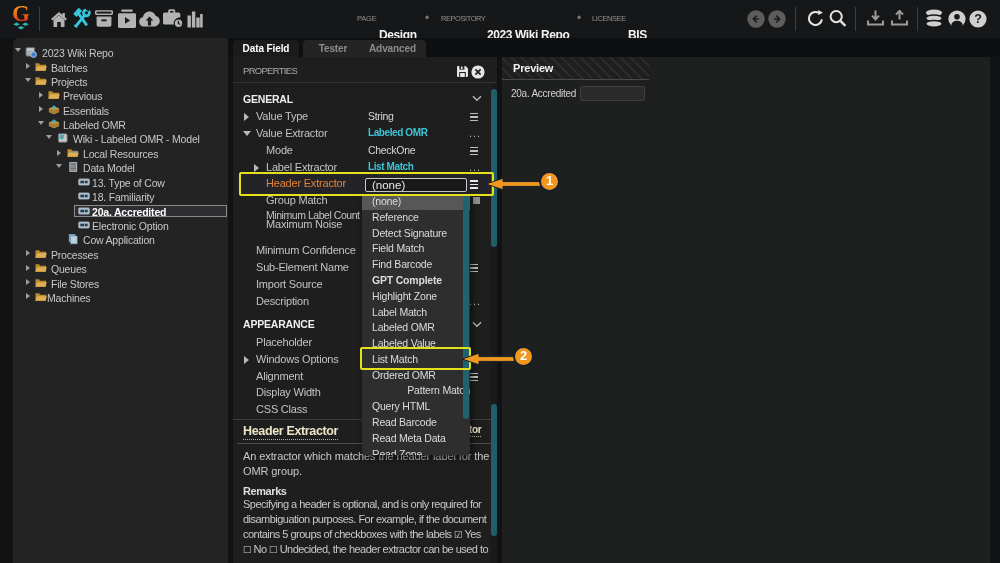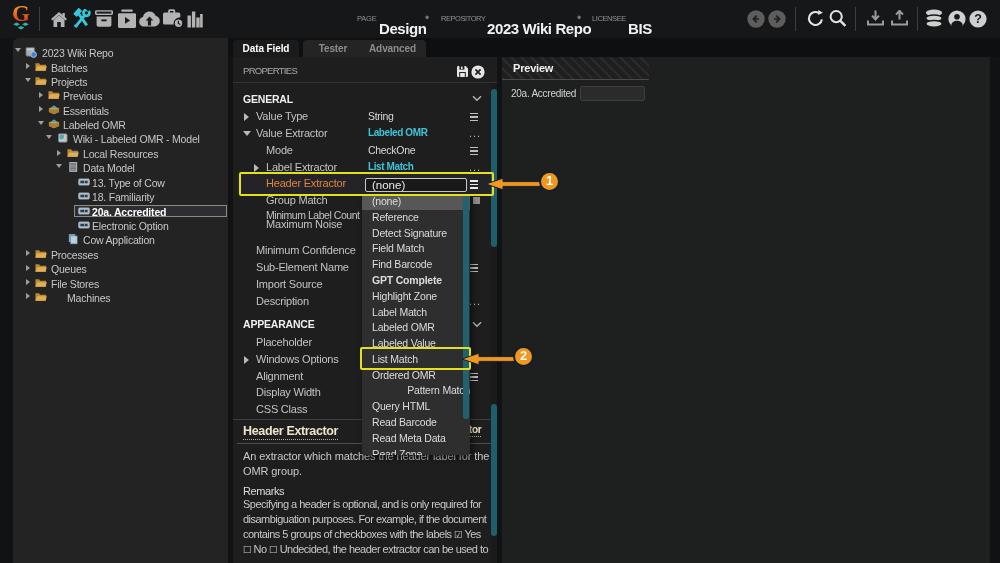--- a/index.html
+++ b/index.html
@@ -3,21 +3,21 @@
 <meta charset="utf-8">
 <style>
   * { margin:0; padding:0; box-sizing:border-box; }
   html,body { width:1000px; height:563px; background:#111214; overflow:hidden; }
   body { font-family:"Liberation Sans", sans-serif; position:relative; }
   .abs { position:absolute; }
   
   #topbar { left:0; top:0; width:1000px; height:38px; background:#161718; }
   .tsep { position:absolute; top:7px; width:1px; height:24px; background:#3d3d3d; }
   .crumb-label { position:absolute; top:14px; font-size:7.5px; color:#909090; letter-spacing:-0.2px; }
-  .crumb-val { position:absolute; top:20px; font-size:15px; letter-spacing:-0.4px; font-weight:bold; color:#f2f2f2; }
+  .crumb-val { position:absolute; top:28px; font-size:12px; letter-spacing:-0.4px; font-weight:bold; color:#f2f2f2; }
   .crumb-dot { position:absolute; top:11px; font-size:12px; color:#777; }
   
   #tree { left:13px; top:38px; width:215px; height:525px; background:#232323; border-radius:6px 0 0 0; }
   .trow { position:absolute; height:14px; font-size:10.5px; letter-spacing:-0.2px; color:#c7c7c7; white-space:nowrap; }
   .texp { position:absolute; width:0; height:0; }
   .exp-d { border-left:3.5px solid transparent; border-right:3.5px solid transparent; border-top:4.5px solid #9f9f9f; }
   .exp-r { border-top:3.5px solid transparent; border-bottom:3.5px solid transparent; border-left:4.5px solid #9f9f9f; }
   .tsel { position:absolute; border:1px solid #8a8a8a; background:#2e2e32; }
   
   .tab { position:absolute; top:40px; height:17px; border-radius:4px 4px 0 0; font-size:10px; letter-spacing:-0.1px; font-weight:bold; text-align:center; }
@@ -274,21 +274,21 @@
     <path d="M0.5 2.5 L4.5 2.5 L5.5 4 L12 4 L12 10.5 L0.5 10.5 Z" fill="#b98b2e"></path>
     <path d="M2 5.6 L12.8 5.6 L11.2 10.5 L0.5 10.5 Z" fill="#dfae55"></path>
   </svg>
 <div class="trow" style="left:51px; top:276.5px; line-height:14px;">File Stores</div>
 
 <div class="texp exp-r" style="left:26px; top:293.4px;"></div>
 <svg class="abs" style="left:35px; top:290.9px;" width="12" height="12" viewBox="0 0 13 13">
     <path d="M0.5 2.5 L4.5 2.5 L5.5 4 L12 4 L12 10.5 L0.5 10.5 Z" fill="#b98b2e"></path>
     <path d="M2 5.6 L12.8 5.6 L11.2 10.5 L0.5 10.5 Z" fill="#dfae55"></path>
   </svg>
-<div class="trow" style="left:67px; top:290.9px; line-height:14px;">Machines</div>
+<div class="trow" style="left:47px; top:290.9px; line-height:14px;">Machines</div>
 
 <div class="abs" style="left:228px; top:38px; width:772px; height:19px; background:#0e0f10;"></div>
 <div class="tab" style="left:233px; width:66px; background:#1b1b1b; color:#ffffff; line-height:18px;">Data Field</div>
 <div class="tab" style="left:303px; width:60px; background:#242424; color:#8c8c8c; line-height:18px;">Tester</div>
 <div class="tab" style="left:359px; width:67px; background:#242424; color:#8c8c8c; line-height:18px;">Advanced</div>
 
 <div id="props" class="abs"></div>
 
 <div class="abs" style="left:243px; top:65px; font-size:9.5px; color:#ababab; letter-spacing:-0.7px;">PROPERTIES</div>
 <svg class="abs" style="left:456px; top:65px;" width="13" height="13" viewBox="0 0 13 13">
@@ -375,21 +375,21 @@
     <i></i>
   </div>
 <div class="plabel" style="left:256px; top:386px;">Display Width</div>
 <div class="plabel" style="left:256px; top:403px;">CSS Class</div>
 
 <div class="abs" style="left:233px; top:418.5px; width:264px; height:1px; background:#3e3e3e;"></div>
 <div class="abs" style="left:243px; top:424px; font-size:12.5px; letter-spacing:-0.35px; font-weight:bold; color:#ece5c8; border-bottom:1px dotted #b7b093; padding-bottom:1px;">Header Extractor</div>
 <div class="abs" style="left:469px; top:424px; font-size:10px; letter-spacing:-0.35px; font-weight:bold; color:#ece5c8; border-bottom:1px dotted #b7b093; padding-bottom:1px;">tor</div>
 <div class="abs" style="left:237px; top:442.5px; width:256px; height:1px; background:#4f4f4f;"></div>
 <div class="helptxt" style="left:243px; top:449px; letter-spacing:-0.1px;">An extractor which matches the header label for the<br>OMR group.</div>
-<div class="helptxt" style="left:243px; top:483.5px; font-weight:normal; color:#dedede;">Remarks</div>
+<div class="helptxt" style="left:243px; top:483.5px; font-weight:bold; color:#dedede;">Remarks</div>
 <div class="helptxt" style="left:243px; top:497px; letter-spacing:-0.52px;">Specifying a header is optional, and is only required for<br>disambiguation purposes. For example, if the document<br>contains 5 groups of checkboxes with the labels <span style="font-size:9.5px">☑</span> Yes<br><span style="font-size:9.5px">☐</span> No <span style="font-size:9.5px">☐</span> Undecided, the header extractor can be used to</div>
 
 <div class="abs" style="left:490.5px; top:83px; width:6.5px; height:480px; background:#1a1a1a;"></div>
 <div class="abs" style="left:491px; top:88.5px; width:6px; height:158px; background:#1f5f6c; border-radius:3px;"></div>
 <div class="abs" style="left:491px; top:404px; width:6px; height:132px; background:#1f5f6c; border-radius:3px;"></div>
 
 <div id="dropdown" class="abs">
   <div class="ditem" style="top:0px; line-height:15.8px; background:#575757;">(none)</div>
   <div class="ditem" style="top:15.8px; line-height:15.8px;">Reference</div>
   <div class="ditem" style="top:31.6px; line-height:15.8px;">Detect Signature</div>

